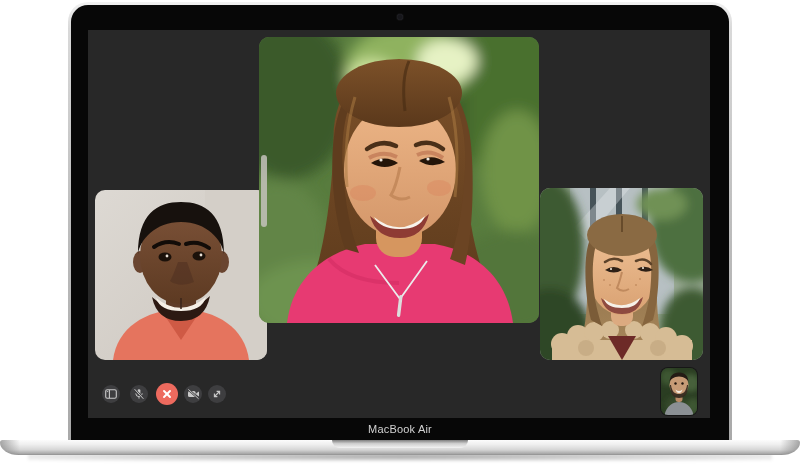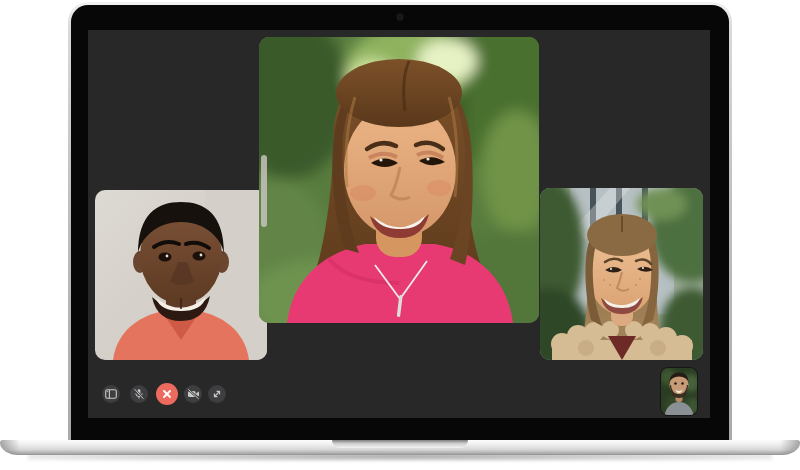--- a/index.html
+++ b/index.html
@@ -311,16 +311,17 @@
 
     <button class="ctl ctl-resize" title="shrink-diagonal-icon">
       <svg width="12" height="12" viewBox="0 0 12 12">
         <line x1="4" y1="8" x2="8" y2="4" stroke="#c9c9c9" stroke-width="1.1"></line>
         <polyline points="5.6,3.4 8.6,3.4 8.6,6.4" fill="none" stroke="#c9c9c9" stroke-width="1.1"></polyline>
         <polyline points="6.4,8.6 3.4,8.6 3.4,5.6" fill="none" stroke="#c9c9c9" stroke-width="1.1"></polyline>
       </svg>
     </button>
   </div>
 
+  <div class="device-label">MacBook Air</div>
 
   <div class="base"></div>
   <div class="base-notch"></div>
 </div>
 
 </body></html>

